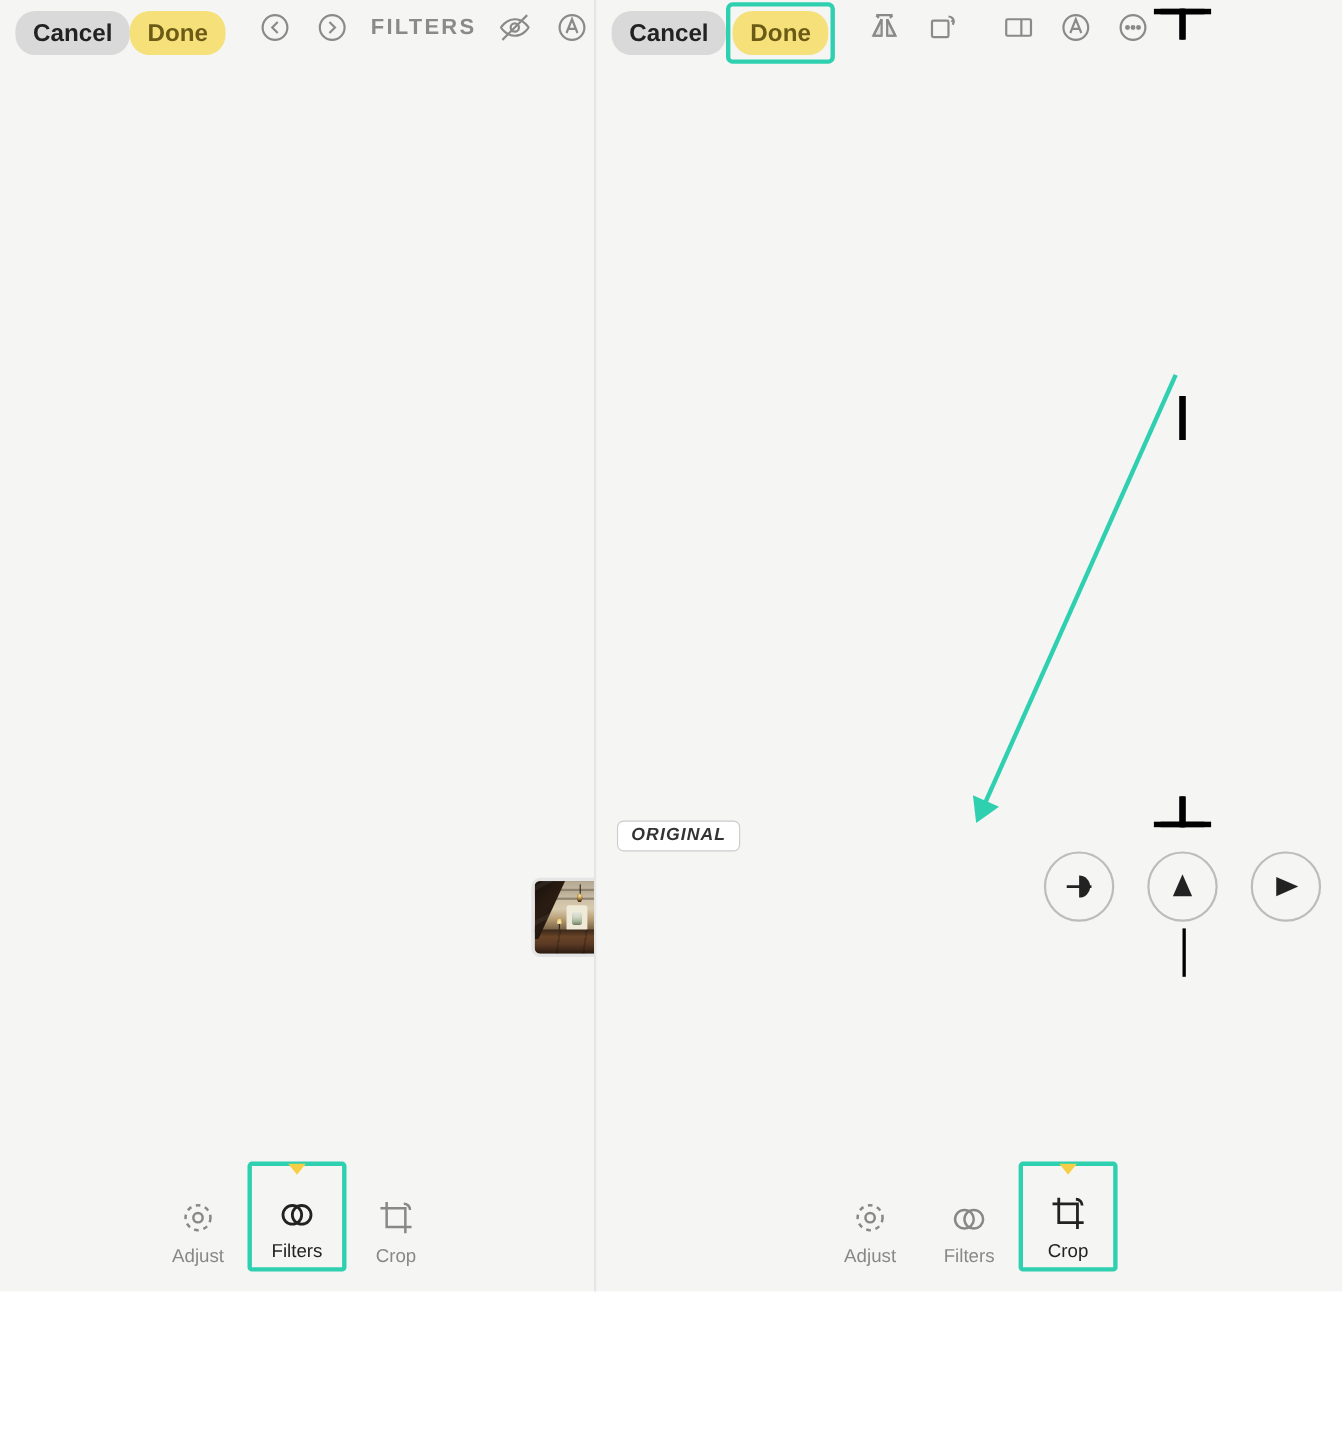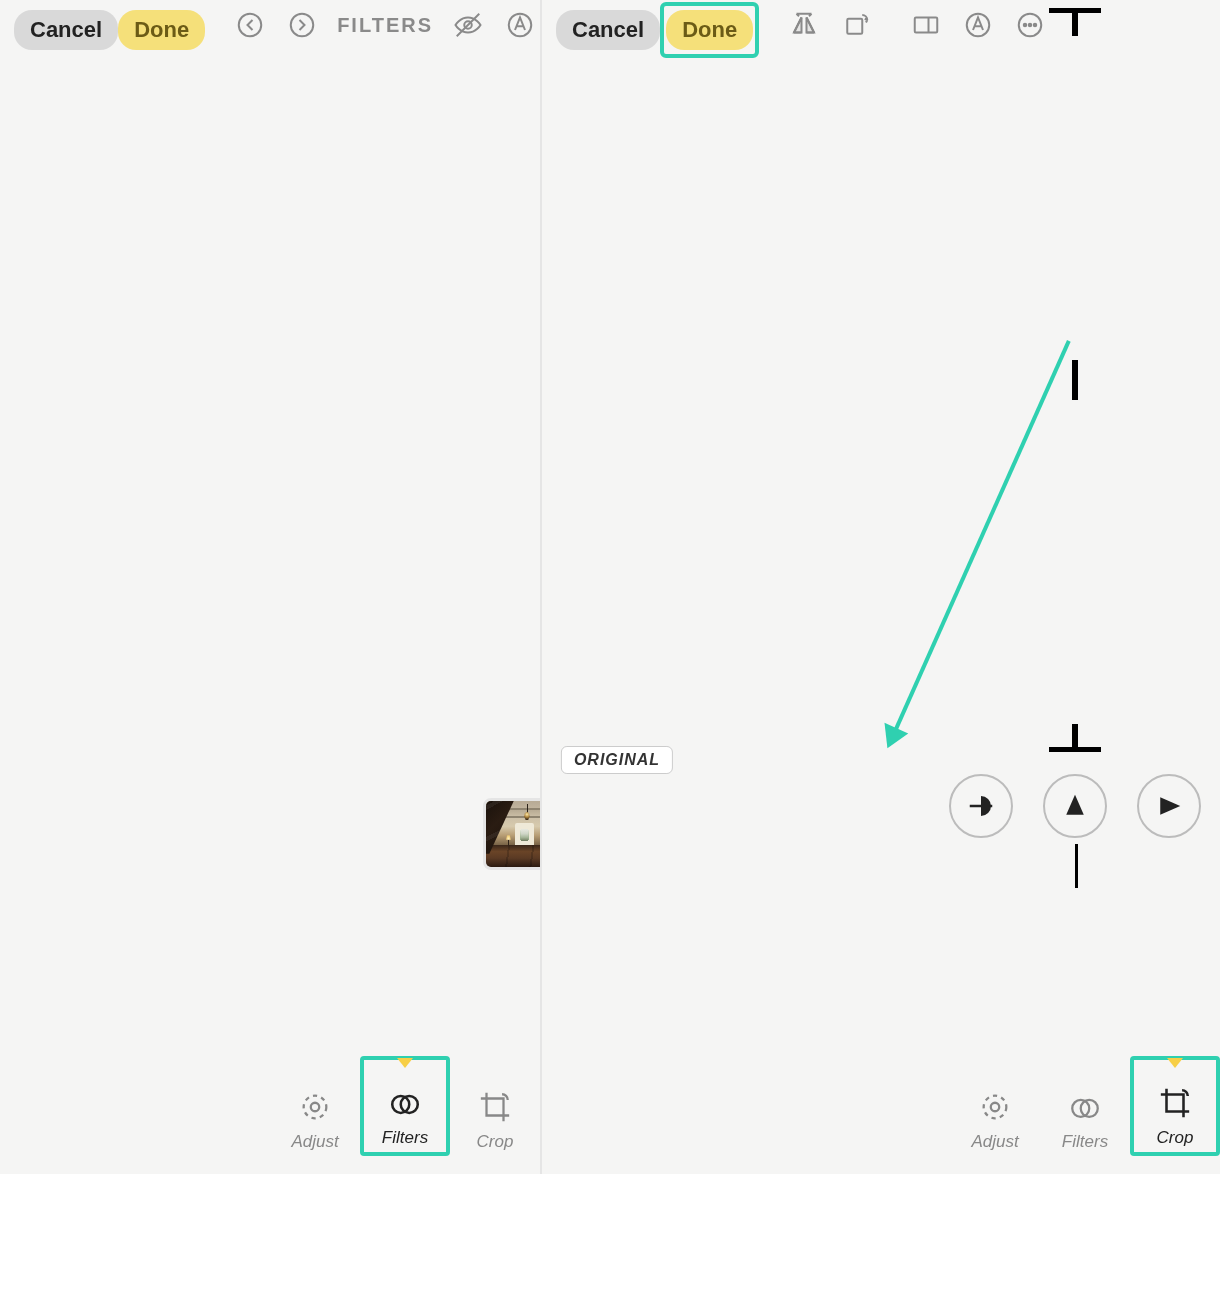--- a/index.html
+++ b/index.html
@@ -62,21 +62,21 @@
   .thumb.selected{border:3px solid #e5e5e5;box-shadow:0 0 0 2px #aaa inset;}
   .thumb .mini{position:absolute;inset:0;}
   .ruler{position:absolute;left:50%;transform:translateX(-50%);top:calc(100% + 100px);width:90%;height:40px;}
   .ruler .center{position:absolute;left:50%;top:-6px;width:3px;height:44px;background:#000;}
   .ruler .ticks{position:absolute;inset:0;background:repeating-linear-gradient(90deg,#888 0 2px,transparent 2px 13px);}
   .ruler .ticks.mid{top:0;height:28px;background:repeating-linear-gradient(90deg,transparent 0 62px,#888 62px 64px,transparent 64px 130px);}
 
   .cropbuttons{position:absolute;left:50%;transform:translateX(-50%);top:calc(100% + 24px);display:flex;gap:30px;}
   .circlebtn{width:64px;height:64px;border:2px solid #bcbcbc;border-radius:50%;display:flex;align-items:center;justify-content:center;background:#f5f5f4;cursor:pointer;}
   .circlebtn svg{width:30px;height:30px;}
-  .tabbar{position:absolute;left:0;right:0;bottom:18px;height:100px;display:flex;justify-content:flex-end;gap:0;font-style:italic;}
+  .tabbar{position:absolute;left:0;right:0;bottom:18px;height:100px;display:flex;justify-content:center;gap:0;}
   .tab{width:90px;display:flex;flex-direction:column;align-items:center;justify-content:flex-end;gap:8px;color:#888;cursor:pointer;position:relative;padding:8px 0 4px;}
   .tab svg{width:34px;height:34px;}
   .tab.active{color:#222;}
   .tab.active .tri{position:absolute;top:-2px;width:0;height:0;border-left:8px solid transparent;border-right:8px solid transparent;border-top:10px solid #f7cf46;}
   .tab .lbl{font-size:17px;font-weight:500;}
   .tab.highlighted{border:4px solid #2fd0b0;border-radius:4px;}
 </style>
 </head>
 <body>
 

